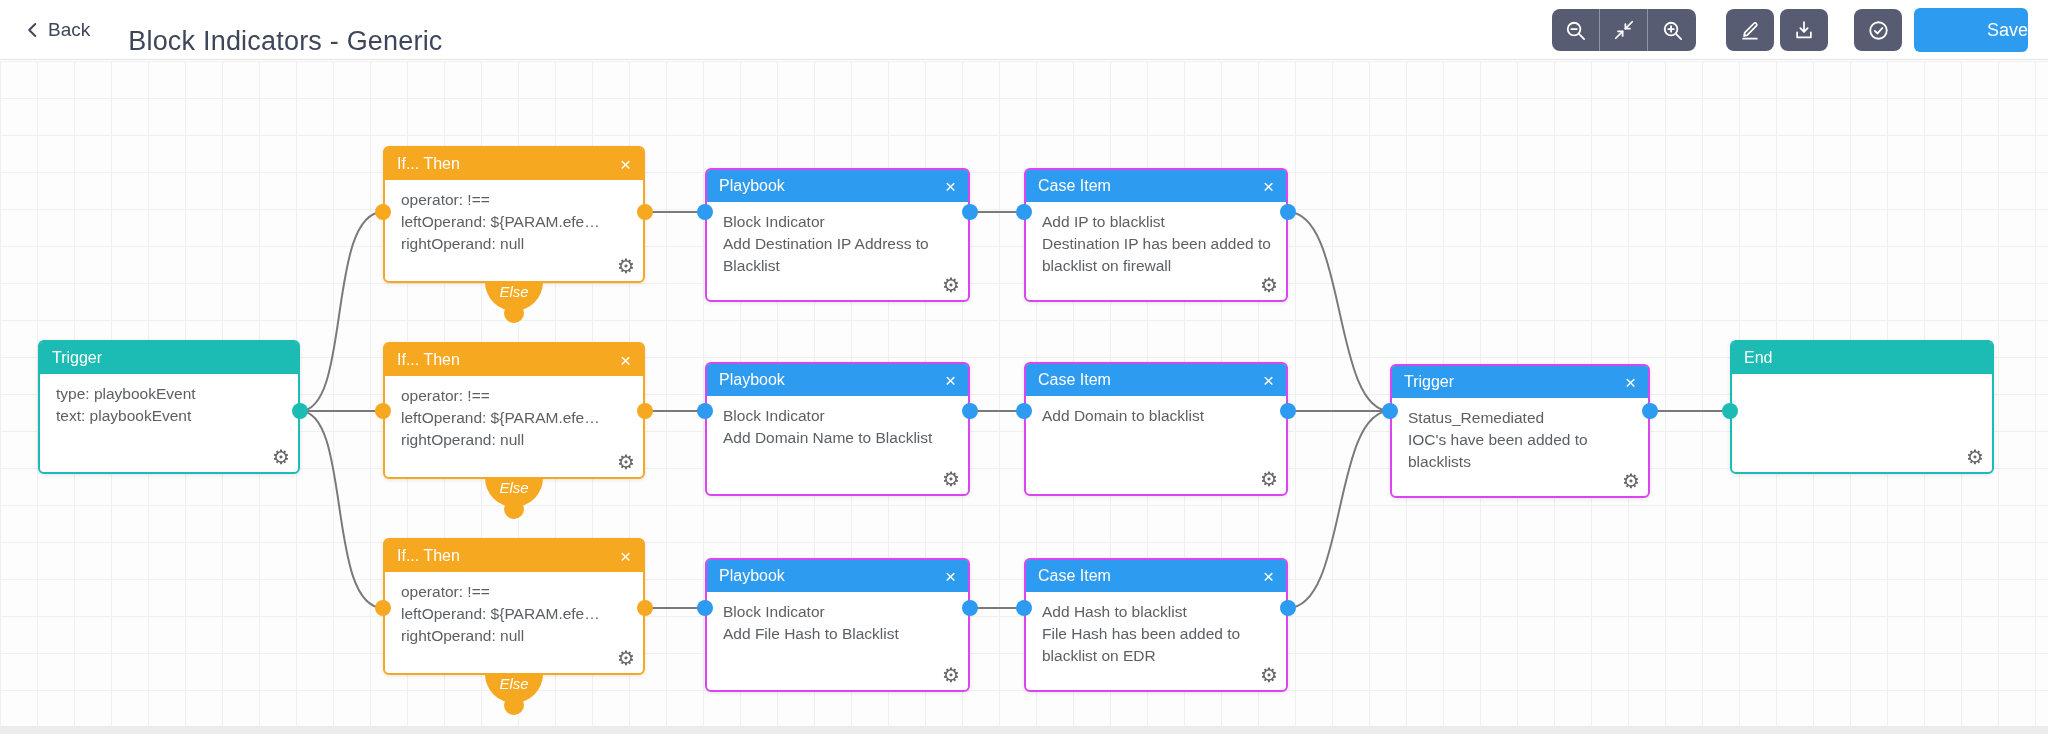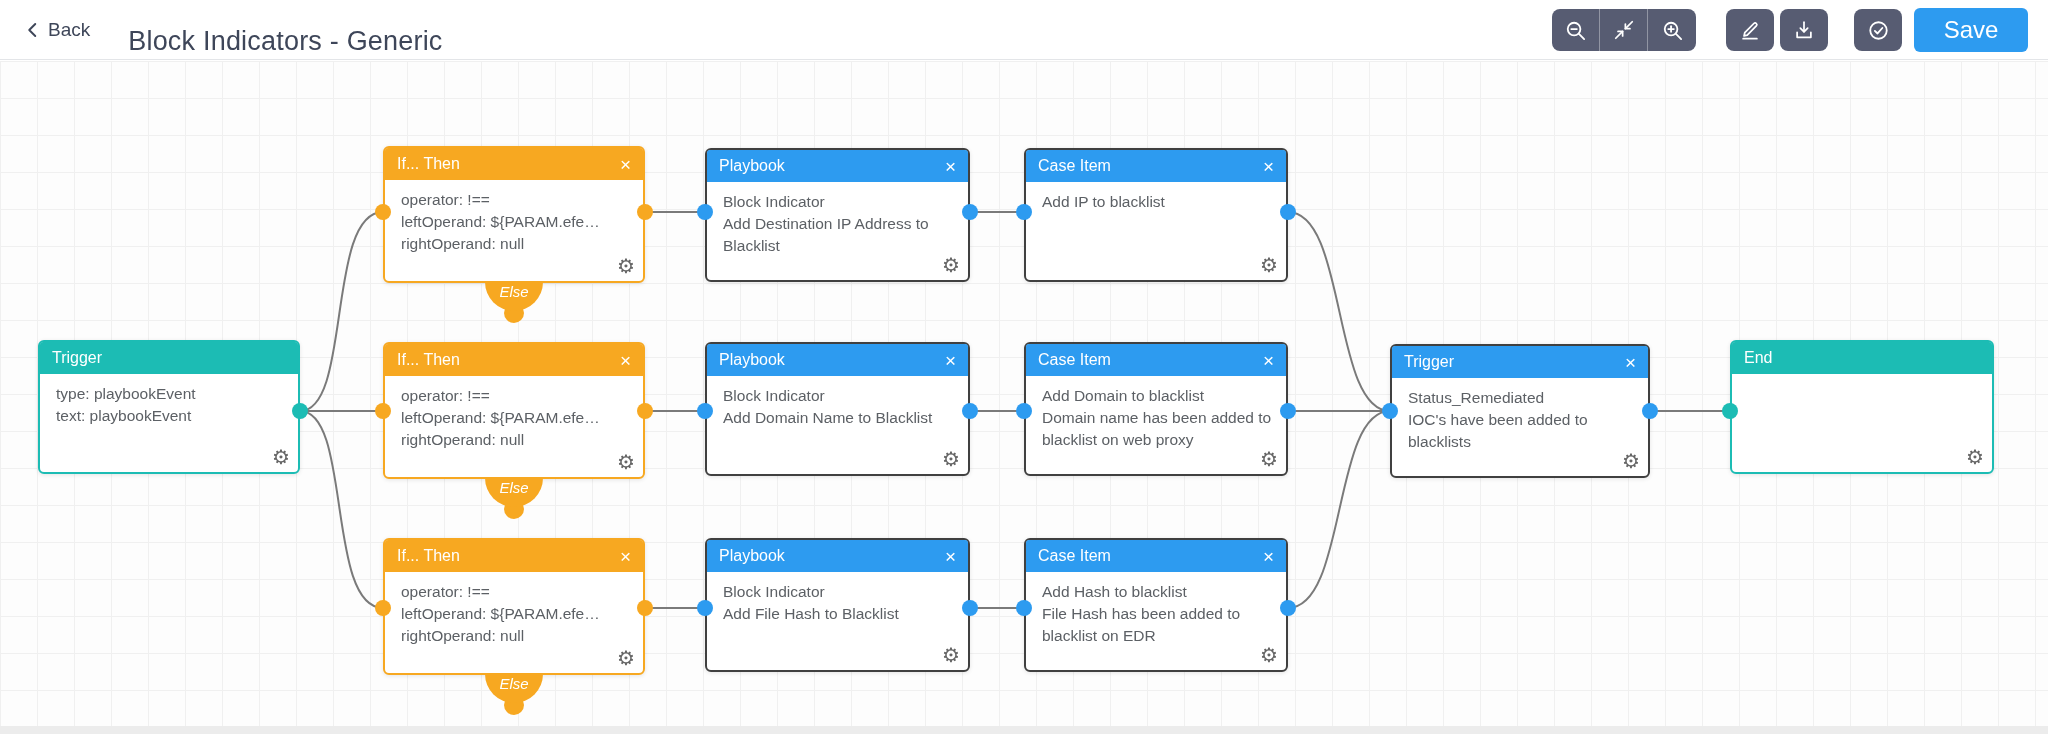--- a/index.html
+++ b/index.html
@@ -20,41 +20,41 @@
   .tb-group { display:flex; border-radius:8px; overflow:hidden; }
   .tb-btn { width:48px; height:42px; background:#575c72; border:none; cursor:pointer;
     display:flex; align-items:center; justify-content:center; }
   .tb-btn.joined { border-radius:0; border-right:1px solid rgba(255,255,255,.35); }
   .tb-btn.joined:last-child { border-right:none; }
   .tb-btn.single { border-radius:8px; }
   .tb-btn svg { stroke:#fff; fill:none; stroke-width:1.9; stroke-linecap:round;
     stroke-linejoin:round; }
   .sp30 { width:30px; } .sp6 { width:6px; } .sp26 { width:26px; } .sp12 { width:12px; }
   .save-btn { width:114px; height:44px; background:#2d9bf0; color:#fff; border:none;
-    border-radius:6px; font-size:24px; font-weight:500; cursor:pointer;
-    font-family:inherit; }
+    border-radius:6px; font-size:18px; font-weight:500; cursor:pointer;
+    font-family:inherit;text-align:right; }
 
   
   .canvas { position:absolute; left:0; top:61px; width:2048px; height:673px;
     background-color:#fdfdfd;
     background-image:linear-gradient(#f0f0f0 1px, transparent 1px),
                      linear-gradient(90deg,#f0f0f0 1px, transparent 1px);
     background-size:37px 37px; }
   .edges { position:absolute; left:0; top:0; width:2048px; height:734px; z-index:1;
     pointer-events:none; }
   .edges path { stroke:#7a7a7a; stroke-width:2; fill:none; }
   .scroll-track { position:absolute; left:0; bottom:0; width:2048px; height:8px;
     background:#ececec; z-index:5; }
 
   
   .node { position:absolute; width:262px; height:134px; background:#fff;
     border-radius:6px; z-index:2; box-shadow:0 1px 4px rgba(0,0,0,.10); }
   .node.teal   { border:2px solid #1cbcb4; }
   .node.orange { border:2px solid #f7a821; height:137px; }
-  .node.blue   { border:2px solid #404040; }
+  .node.blue   { border:2px solid #d946ef;margin-top:20px; }
   .node-header { height:32px; display:flex; align-items:center; padding:0 12px;
     border-radius:3px 3px 0 0;gap:32px; }
   .node.teal   .node-header { background:#1cbcb4; }
   .node.orange .node-header { background:#f7a821; }
   .node.blue   .node-header { background:#2d9bf0; }
   .node-title { color:#fff; font-size:16px; font-weight:500; flex:1; }
   .close-x { background:none; border:none; color:#fff; font-size:19px; line-height:1;
     cursor:pointer; padding:0; font-family:inherit; }
   .node-body { position:relative; padding:9px 14px 4px 16px;
     height:calc(100% - 32px); }
@@ -258,32 +258,32 @@
   </div>
 </div>
 
 <div class="node blue" style="left:1024px;top:148px;width:264px;">
   <div class="node-header">
     <span class="node-title">Case Item</span>
     <button class="close-x">×</button>
   </div>
   <div class="node-body">
     <div class="node-line">Add IP to blacklist</div>
+    <div class="node-line">Destination IP has been added to blacklist on firewall</div>
     <button class="gear-btn">⚙</button>
   </div>
 </div>
 
 <div class="node blue" style="left:1024px;top:342px;width:264px;">
   <div class="node-header">
     <span class="node-title">Case Item</span>
     <button class="close-x">×</button>
   </div>
   <div class="node-body">
     <div class="node-line">Add Domain to blacklist</div>
-    <div class="node-line">Domain name has been added to blacklist on web proxy</div>
     <button class="gear-btn">⚙</button>
   </div>
 </div>
 
 <div class="node blue" style="left:1024px;top:538px;width:264px;">
   <div class="node-header">
     <span class="node-title">Case Item</span>
     <button class="close-x">×</button>
   </div>
   <div class="node-body">

